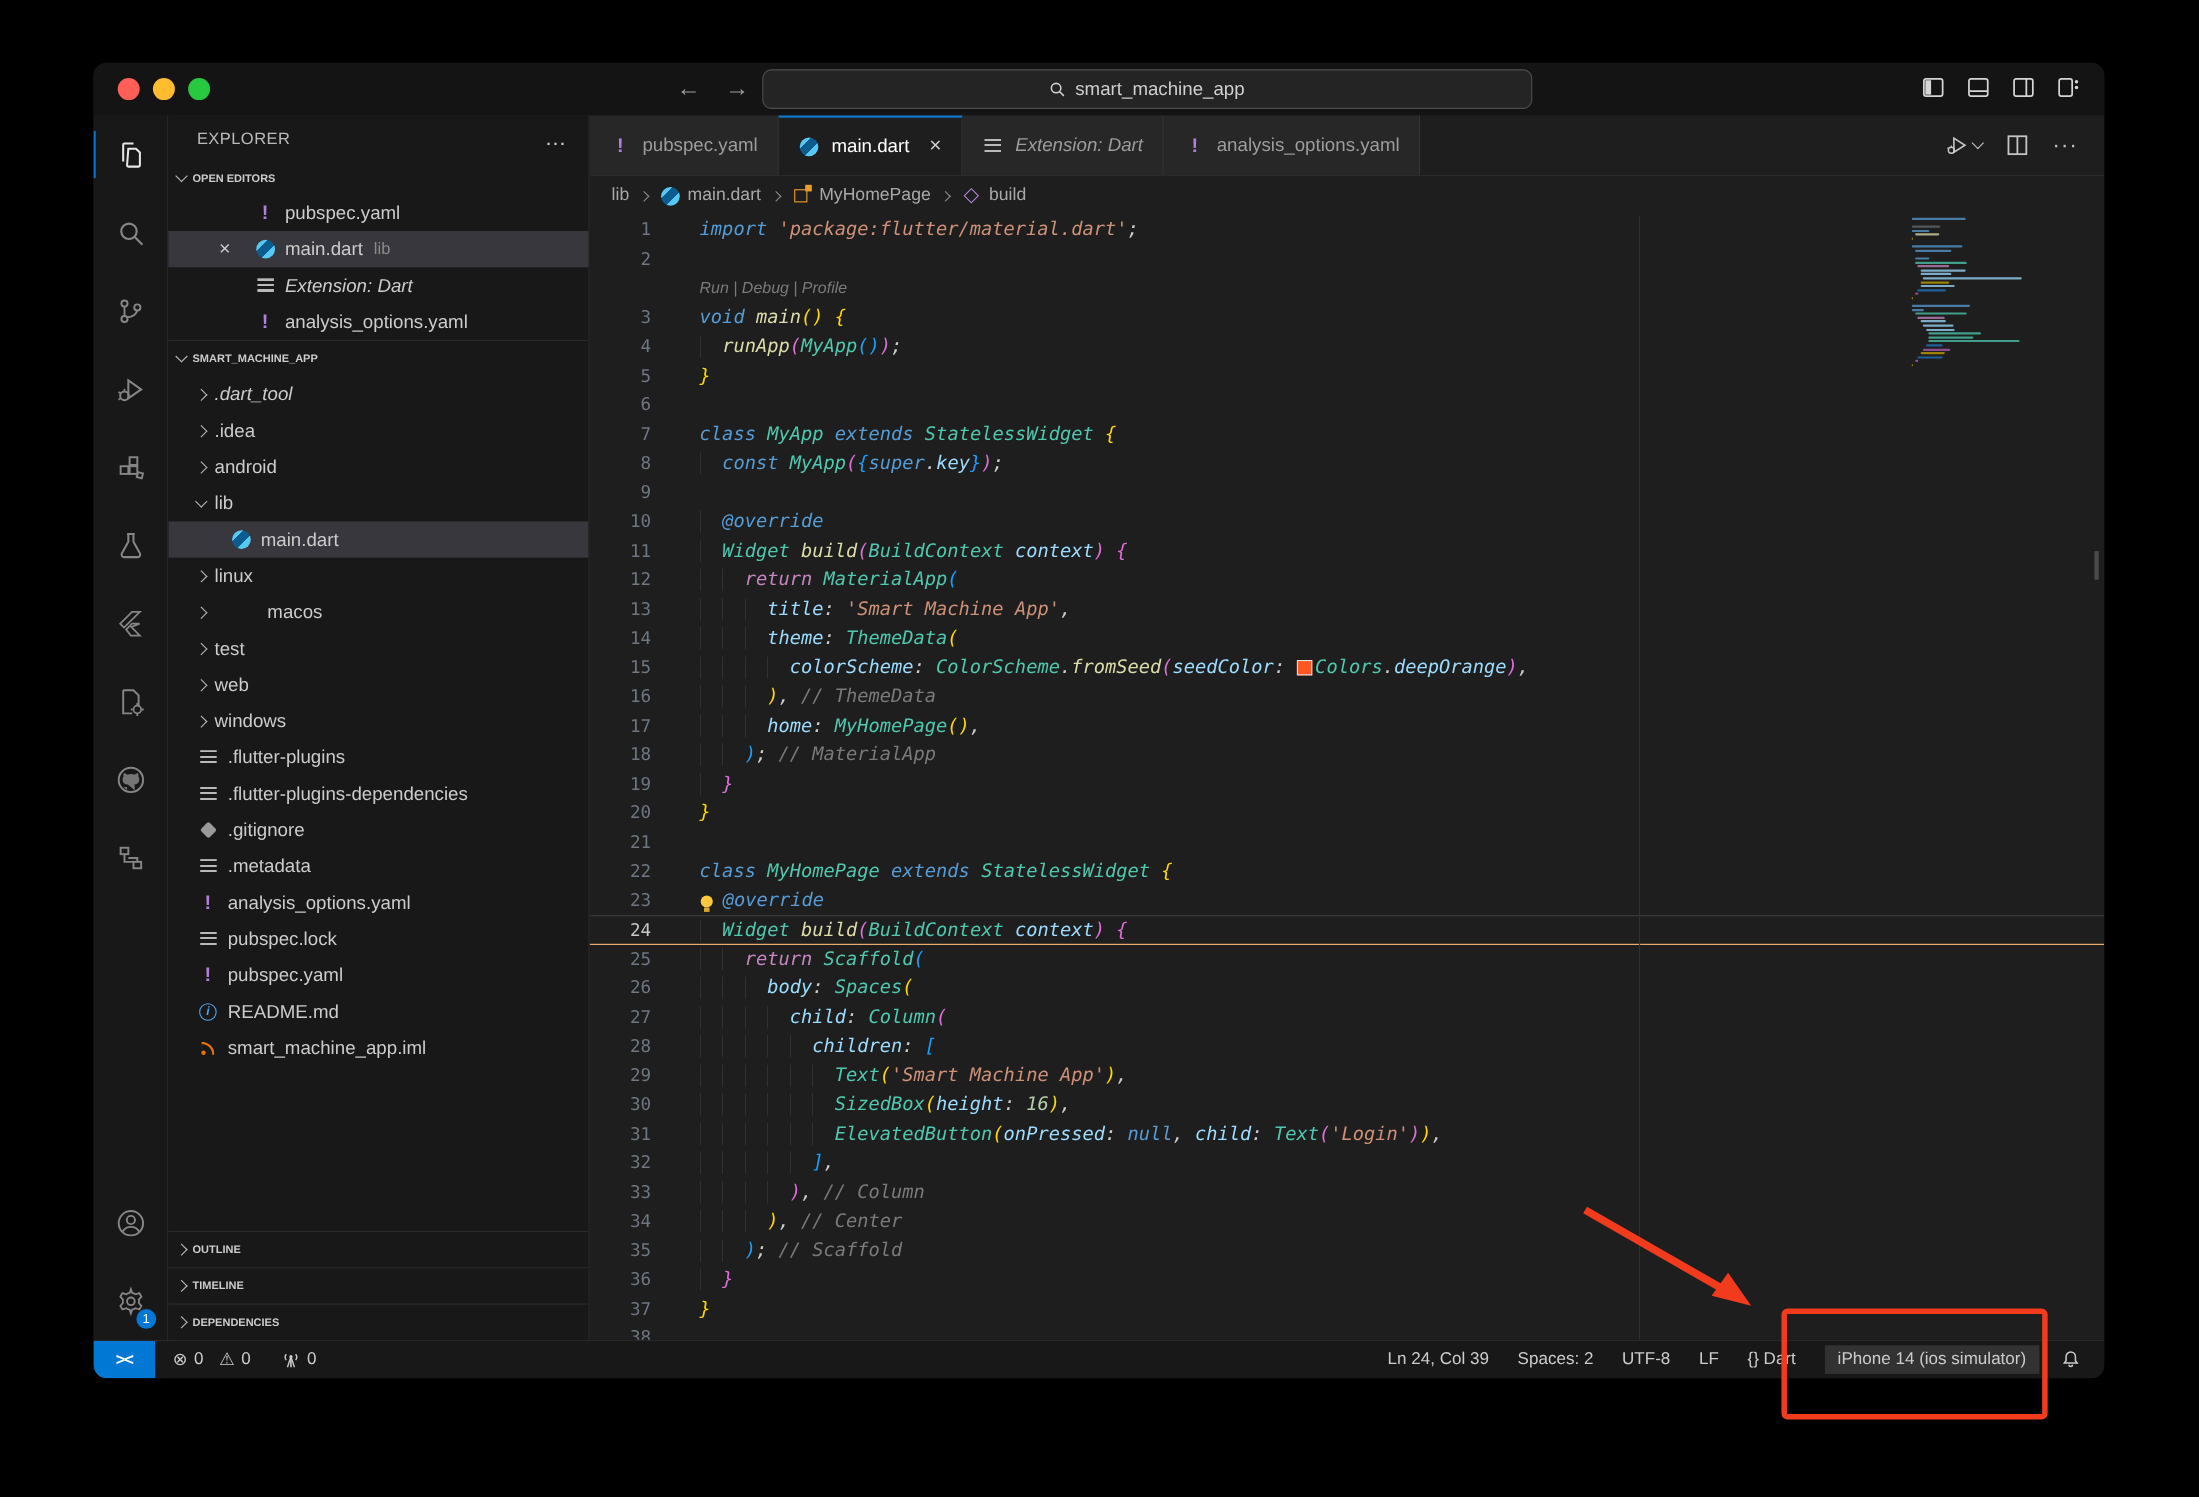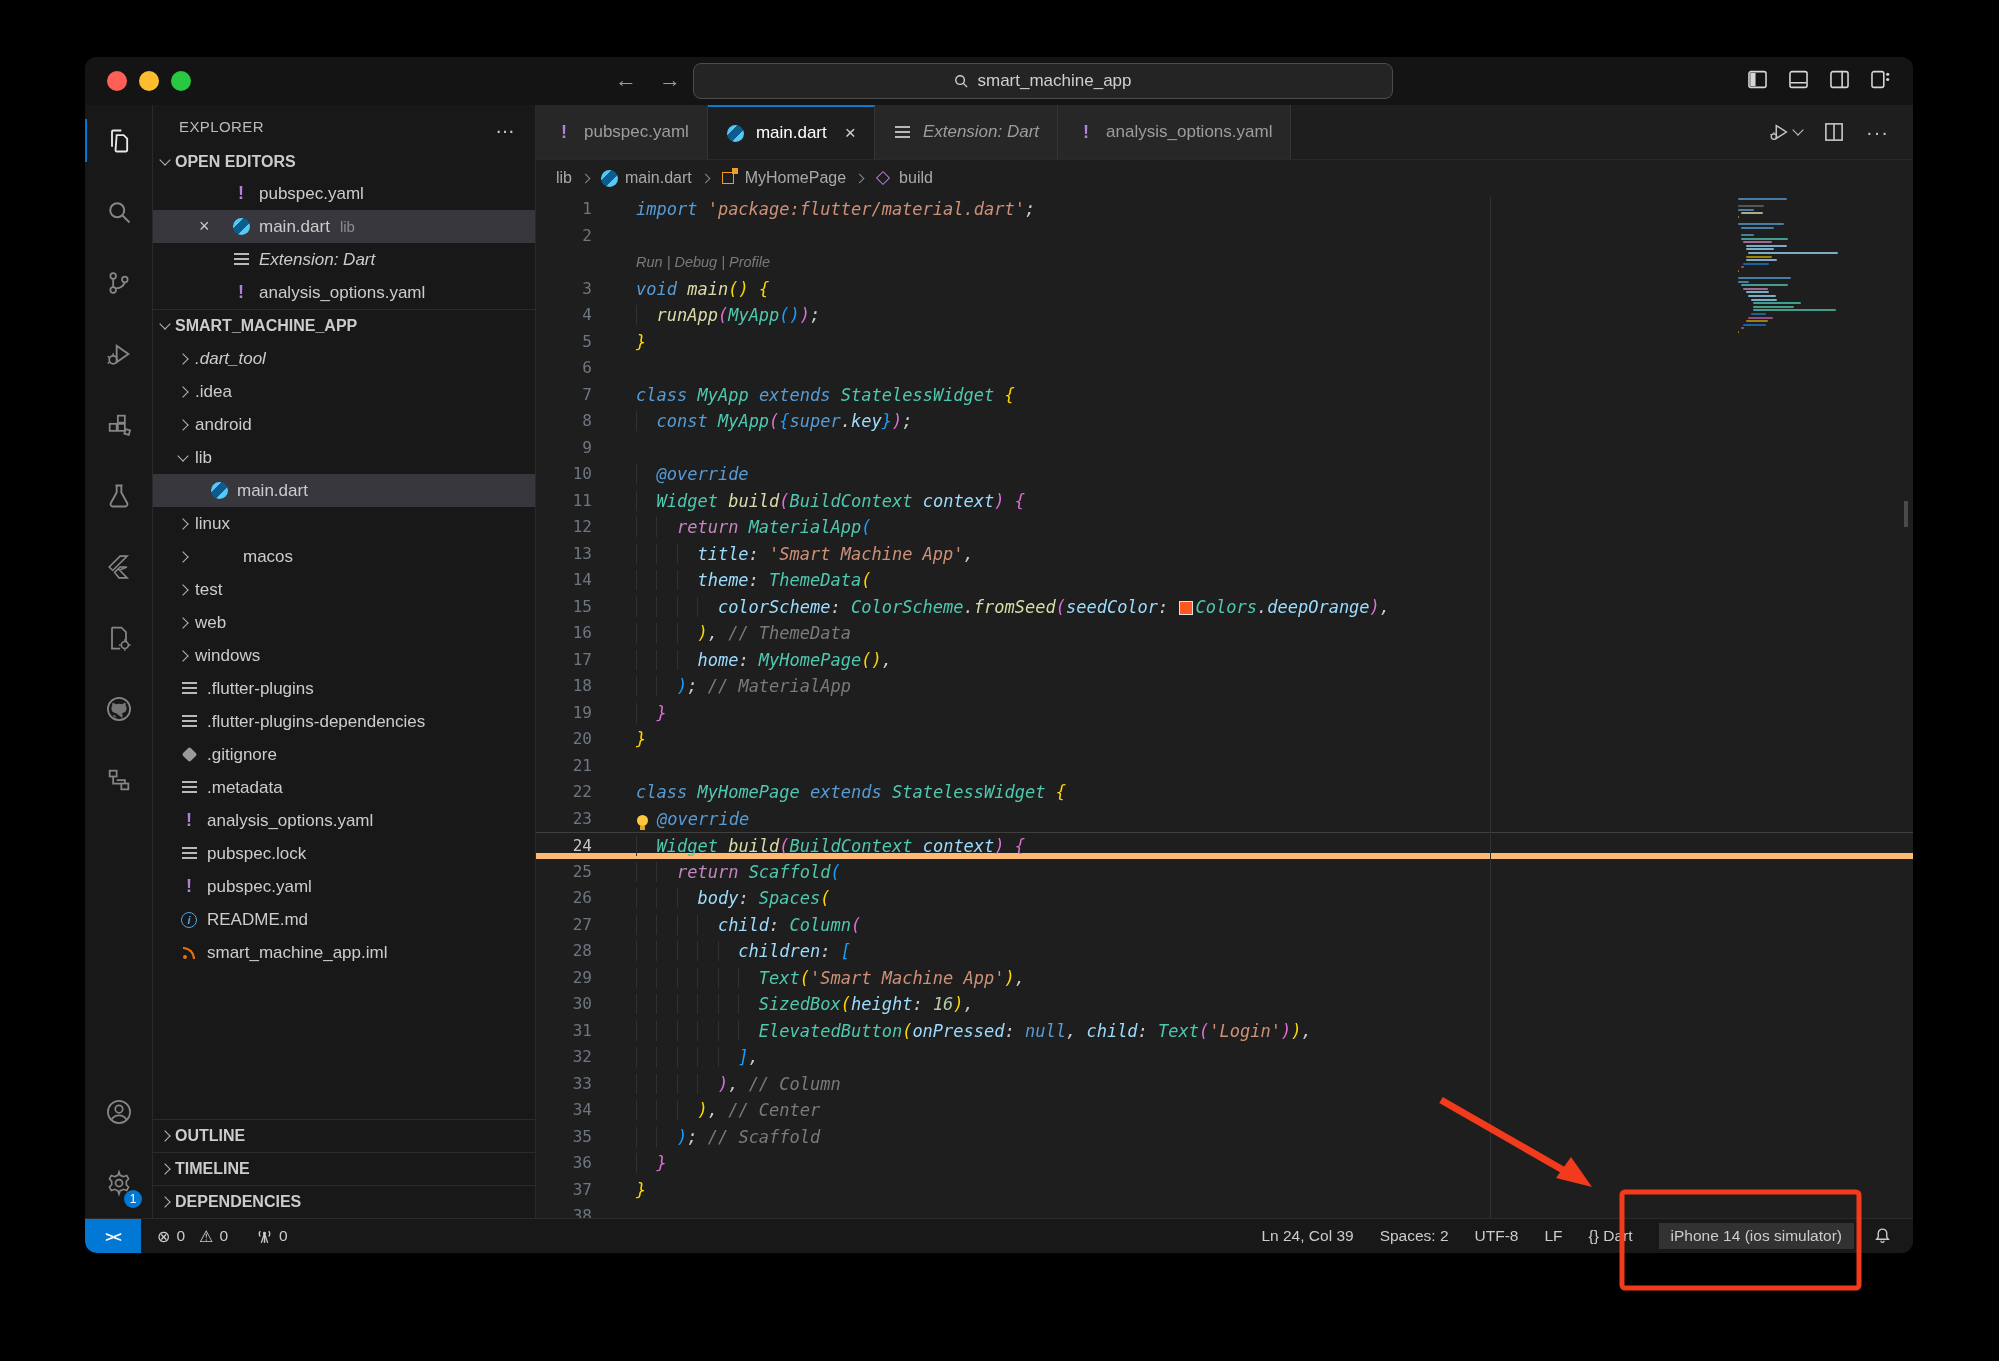--- a/index.html
+++ b/index.html
@@ -39,21 +39,21 @@
            font-size:12px; min-width:18px; height:18px; border-radius:9px;
            display:flex; align-items:center; justify-content:center; }
 
   
   .sidebar { width:383px; background:#181818; border-right:1px solid #2a2a2a;
              display:flex; flex-direction:column; font-size:17px; color:#cccccc; position:relative;}
   .sb-header { height:42px; display:flex; align-items:center; padding:0 18px 0 26px;
                font-size:15px; color:#bbbbbb; letter-spacing:.4px; flex:0 0 auto;}
   .sb-header .dots { margin-left:auto; color:#cccccc; font-size:20px; letter-spacing:2px; }
   .sec-head { height:30px; display:flex; align-items:center; gap:6px; padding-left:8px;
-              font-weight:bold; font-size:16px; color:#cccccc; flex:0 0 auto; }
+              font-weight:bold; font-size:10px; color:#cccccc; flex:0 0 auto; }
   .sec-head.bordered { border-top:1px solid #2b2b2b; height:33px; }
   .oe-row { height:33px; display:flex; align-items:center; padding-left:78px; position:relative; }
   .oe-row.selected { background:#37373d; }
   .oe-row .close { position:absolute; left:46px; color:#cccccc; font-size:18px; }
   .oe-row .detail { color:#8c8c8c; font-size:15px; margin-left:10px; }
   .tree { flex:1 1 auto; overflow:hidden; position:relative; }
   .tree-row { height:33px; display:flex; align-items:center; position:relative; }
   .tree-row.selected { background:#37373d; }
   .tree-row .lbl { margin-left:8px; }
   .sb-bottom { flex:0 0 auto; }
@@ -97,21 +97,21 @@
                 color:#a9a9a9; font-size:16px; flex:0 0 auto; }
   .bc-sep { width:7px; height:7px; border-right:1.5px solid #8a8a8a; border-bottom:1.5px solid #8a8a8a;
             transform:rotate(-45deg); display:inline-block; margin:0 2px; }
 
   
   .codearea { flex:1 1 auto; position:relative; overflow:hidden;
               font-family:"DejaVu Sans Mono", monospace; font-size:17px; }
   .crow { height:26.5px; line-height:26.5px; display:flex; white-space:pre; }
   .crow .gut { width:100px; flex:0 0 auto; text-align:right; padding-right:44px;
                color:#6e7681; font-size:16px; }
-  .crow.current { border-top:1px solid #3f3f3f; border-bottom:6px solid #fdba74; }
+  .crow.current { border-top:1px solid #3f3f3f; border-bottom:1px solid #fdba74; }
   .crow.current .gut { color:#c6c6c6; }
   .crow .ct { flex:1;font-style:italic; }
   .crow.lens { font-family:"Liberation Sans", sans-serif; font-size:14.5px; color:#999999; }
   .tk-kw{color:#569cd6} .tk-ctl{color:#c586c0} .tk-ty{color:#4ec9b0} .tk-fn{color:#dcdcaa}
   .tk-str{color:#ce9178} .tk-pv{color:#9cdcfe} .tk-num{color:#b5cea8} .tk-cm{color:#7a7a7a}
   .tk-pl{color:#cccccc} .tk-b1{color:#ffd700} .tk-b2{color:#da70d6} .tk-b3{color:#179fff}
   .tk-ind { background:repeating-linear-gradient(90deg,#313131 0 1px,transparent 1px 2ch); color:#ccc;}
   .swatch { display:inline-block; width:14px; height:14px; background:#ff5722;
             border:1px solid #e0e0e0; vertical-align:-2px; margin-right:3px; }
   .bulb { display:inline-block; width:11px; height:11px; background:#ffc83d; border-radius:50%;

